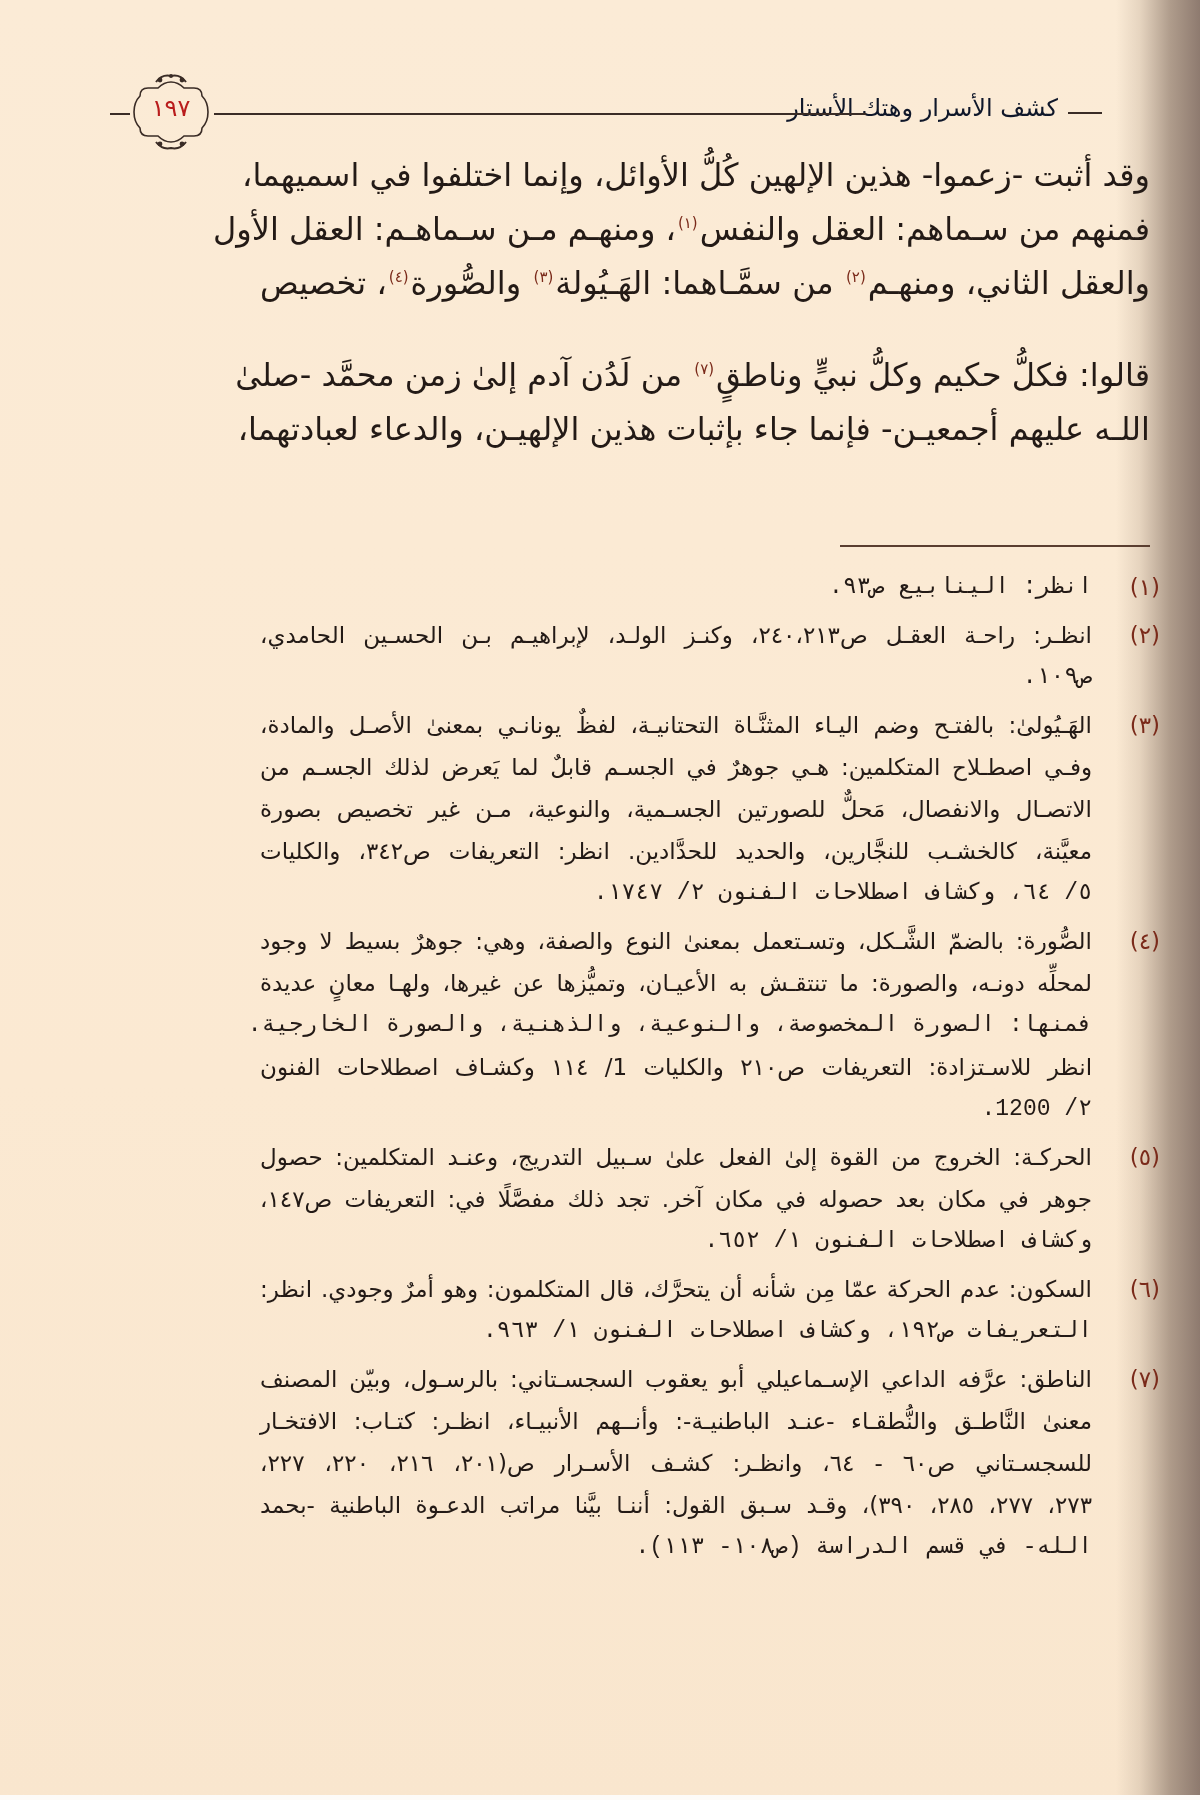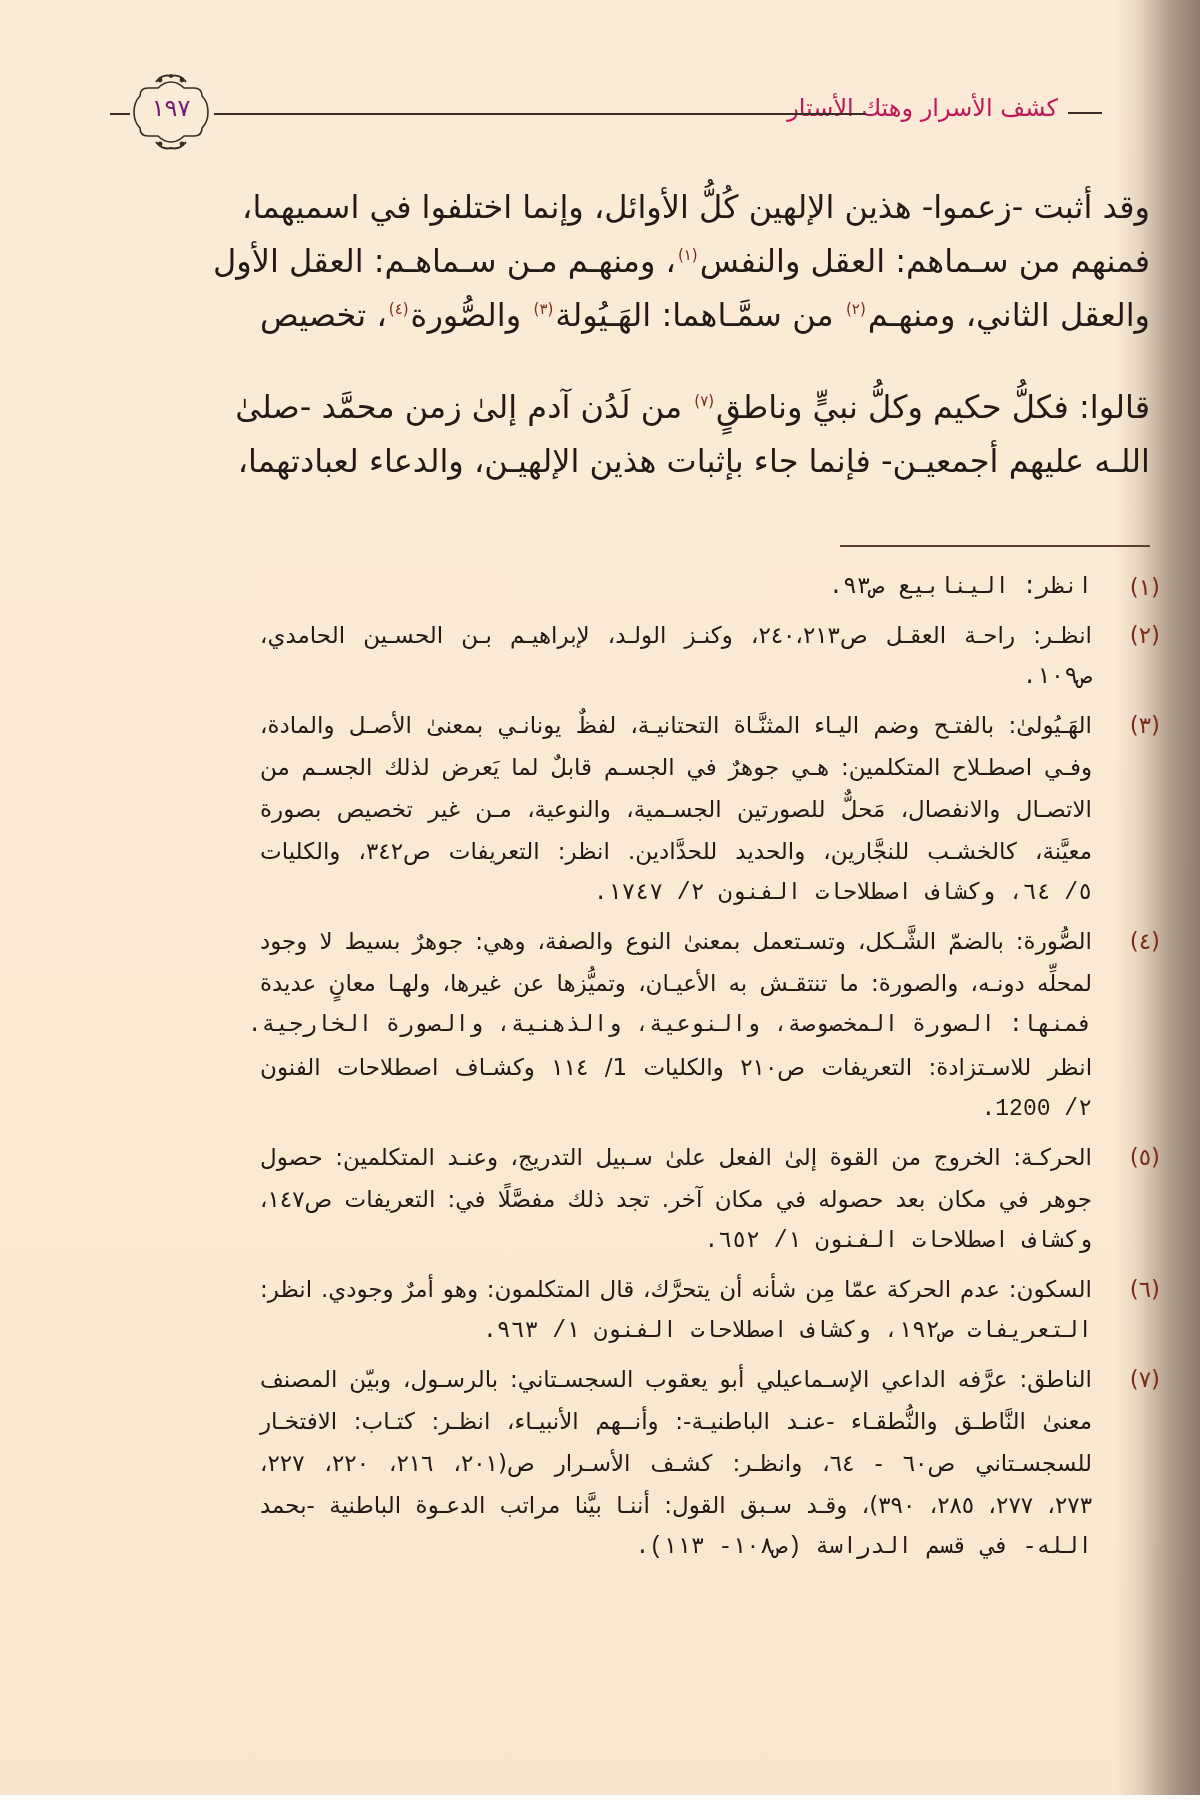--- a/index.html
+++ b/index.html
@@ -20,39 +20,39 @@
   }
   
   .running-header {
     position:absolute; left:110px; top:88px; width:1010px; height:50px;
     direction:rtl;
   }
   .header-dash {
     position:absolute; right:18px; top:24px; width:34px; height:2px; background:#3a2c26;
   }
   .header-title {
-    position:absolute; right:62px; top:6px; font-size:24px; color:#be185d;
+    position:absolute; right:62px; top:6px; font-size:24px; color:#0f172a;
     white-space:nowrap;
   }
   .header-rule {
     position:absolute; right:254px; left:104px; top:25px; height:2px; background:#3a2c26;
   }
   .header-left-dash {
     position:absolute; left:0; top:25px; width:20px; height:2px; background:#3a2c26;
   }
   .page-ornament {
     position:absolute; left:18px; top:-14px; width:86px; height:76px;
   }
   .page-number {
     position:absolute; left:18px; top:6px; width:86px; text-align:center;
-    font-size:24px; color:#701a75; direction:rtl;
+    font-size:24px; color:#b91c1c; direction:rtl;
   }
   
   .main-text {
-    position:absolute; left:260px; width:890px; top:180px;
+    position:absolute; left:260px; width:890px; top:148px;
     direction:rtl; text-align:justify; text-align-last:right;
     font-size:32px; line-height:54px; color:#231a16;
   }
   .main-text p { margin:0; }
   .main-text p.para2 { margin-top:38px; }
   .line { display:block; text-align:justify; text-align-last:justify; white-space:nowrap; }
   .line.last { text-align-last:right; }
   sup.fn-ref { font-size:15px; color:#7a2a1a; vertical-align:super; line-height:0; margin:0 2px; }
   
   .fn-divider {

